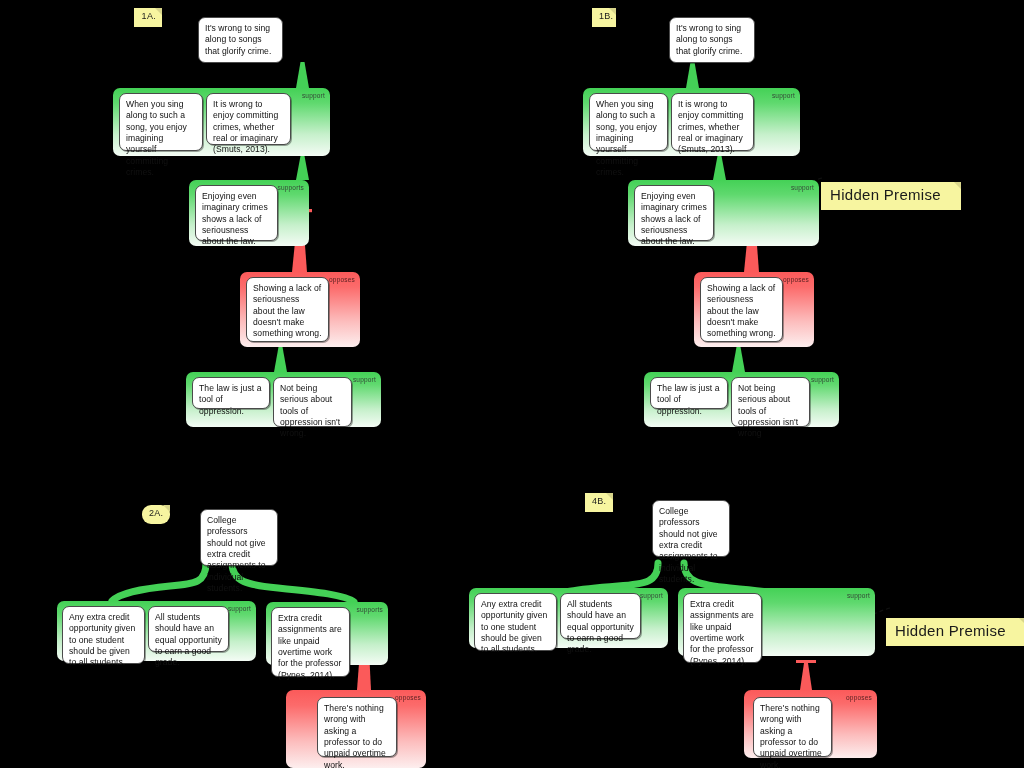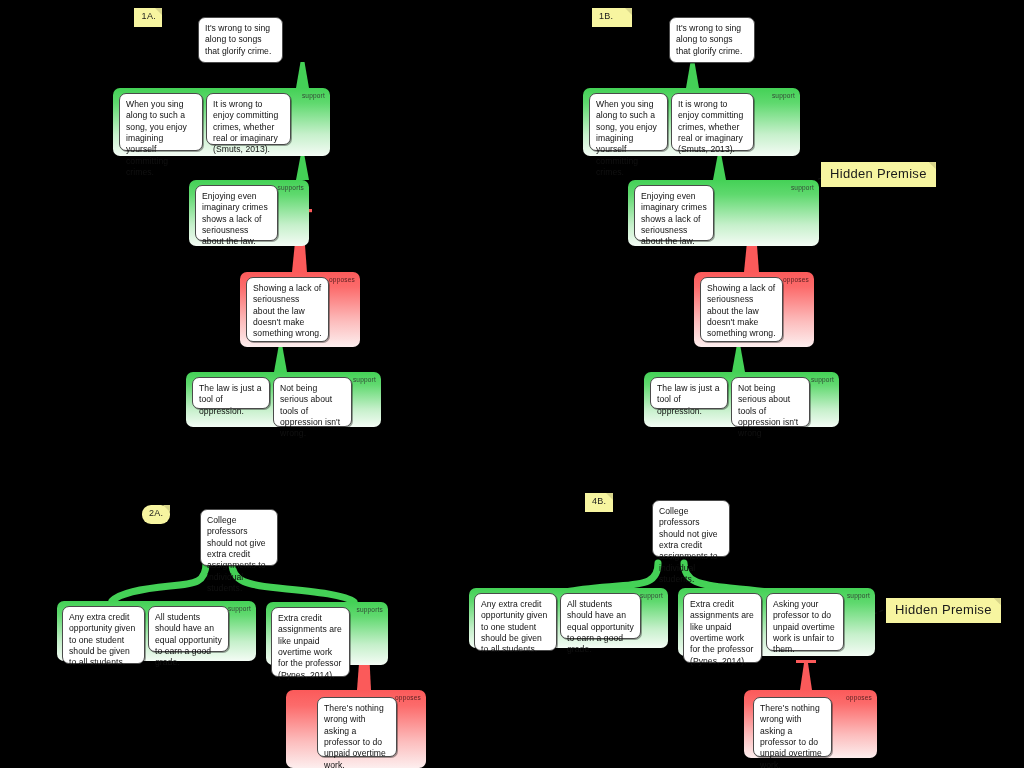--- a/index.html
+++ b/index.html
@@ -27,21 +27,21 @@
     white-space: nowrap;
     box-shadow: 0 0 0 0 rgba(0,0,0,0);
   }
   .sticky .fold {
     position: absolute;
     top: 0; right: 0;
     width: 7px; height: 7px;
     background: #d8d58a;
     clip-path: polygon(0 0, 100% 0, 100% 100%);
   }
-  .sticky.big { font-size: 13px; padding: 5px 9px 6px 9px; }
+  .sticky.big { font-size: 15px; padding: 5px 20px 6px 9px; margin-top: 20px; }
 
   
   .group {
     position: absolute;
     border-radius: 7px;
     overflow: visible;
   }
   .group.support {
     background: linear-gradient(to bottom, #44d156 0%, #5fd96e 22%, #c6f0cb 68%, #f4fcf5 100%);
   }
@@ -148,21 +148,21 @@
     <span class="reltag">opposes</span>
     <div class="card" style="left:6px; top:5px; width:83px; height:65px;">Showing a lack of seriousness about the law doesn't make something wrong.</div>
   </div>
 
   <div class="group support" style="left:186px; top:372px; width:195px; height:55px;">
     <span class="reltag">support</span>
     <div class="card" style="left:6px; top:5px; width:78px; height:32px;">The law is just a tool of oppression.</div>
     <div class="card" style="left:87px; top:5px; width:79px; height:50px;">Not being serious about tools of oppression isn't wrong.</div>
   </div>
 
-  <div class="sticky" style="left:592px; top:8px; width:40px;">
+  <div class="sticky" style="left:592px; top:8px; width:24px;">
     <span>1B.</span>
     <span class="fold"></span>
   </div>
 
   <div class="card root" style="left:649px; top:17px; width:86px; height:46px;">It's wrong to sing along to songs that glorify crime.</div>
 
   <div class="group support" style="left:583px; top:88px; width:217px; height:68px;">
     <span class="reltag">support</span>
     <div class="card" style="left:6px; top:5px; width:79px; height:58px;">When you sing along to such a song, you enjoy imagining yourself committing crimes.</div>
     <div class="card" style="left:88px; top:5px; width:83px; height:58px;">It is wrong to enjoy committing crimes, whether real or imaginary (Smuts, 2013).</div>
@@ -221,21 +221,20 @@
 
   <div class="group support" style="left:469px; top:588px; width:199px; height:60px;">
     <span class="reltag">support</span>
     <div class="card" style="left:5px; top:5px; width:83px; height:58px;">Any extra credit opportunity given to one student should be given to all students.</div>
     <div class="card" style="left:91px; top:5px; width:81px; height:46px;">All students should have an equal opportunity to earn a good grade.</div>
   </div>
 
   <div class="group support" style="left:678px; top:588px; width:197px; height:68px;">
     <span class="reltag">support</span>
     <div class="card" style="left:5px; top:5px; width:79px; height:70px;">Extra credit assignments are like unpaid overtime work for the professor (Pynes, 2014).</div>
-    <div class="card" style="left:88px; top:5px; width:78px; height:58px;">Asking your professor to do unpaid overtime work is unfair to them.</div>
   </div>
 
   <div class="group oppose" style="left:744px; top:690px; width:133px; height:68px;">
     <span class="reltag">opposes</span>
     <div class="card" style="left:9px; top:7px; width:79px; height:60px;">There's nothing wrong with asking a professor to do unpaid overtime work.</div>
   </div>
 
   <div class="sticky big" style="left:886px; top:598px;">
     <span>Hidden Premise</span>
     <span class="fold"></span>

